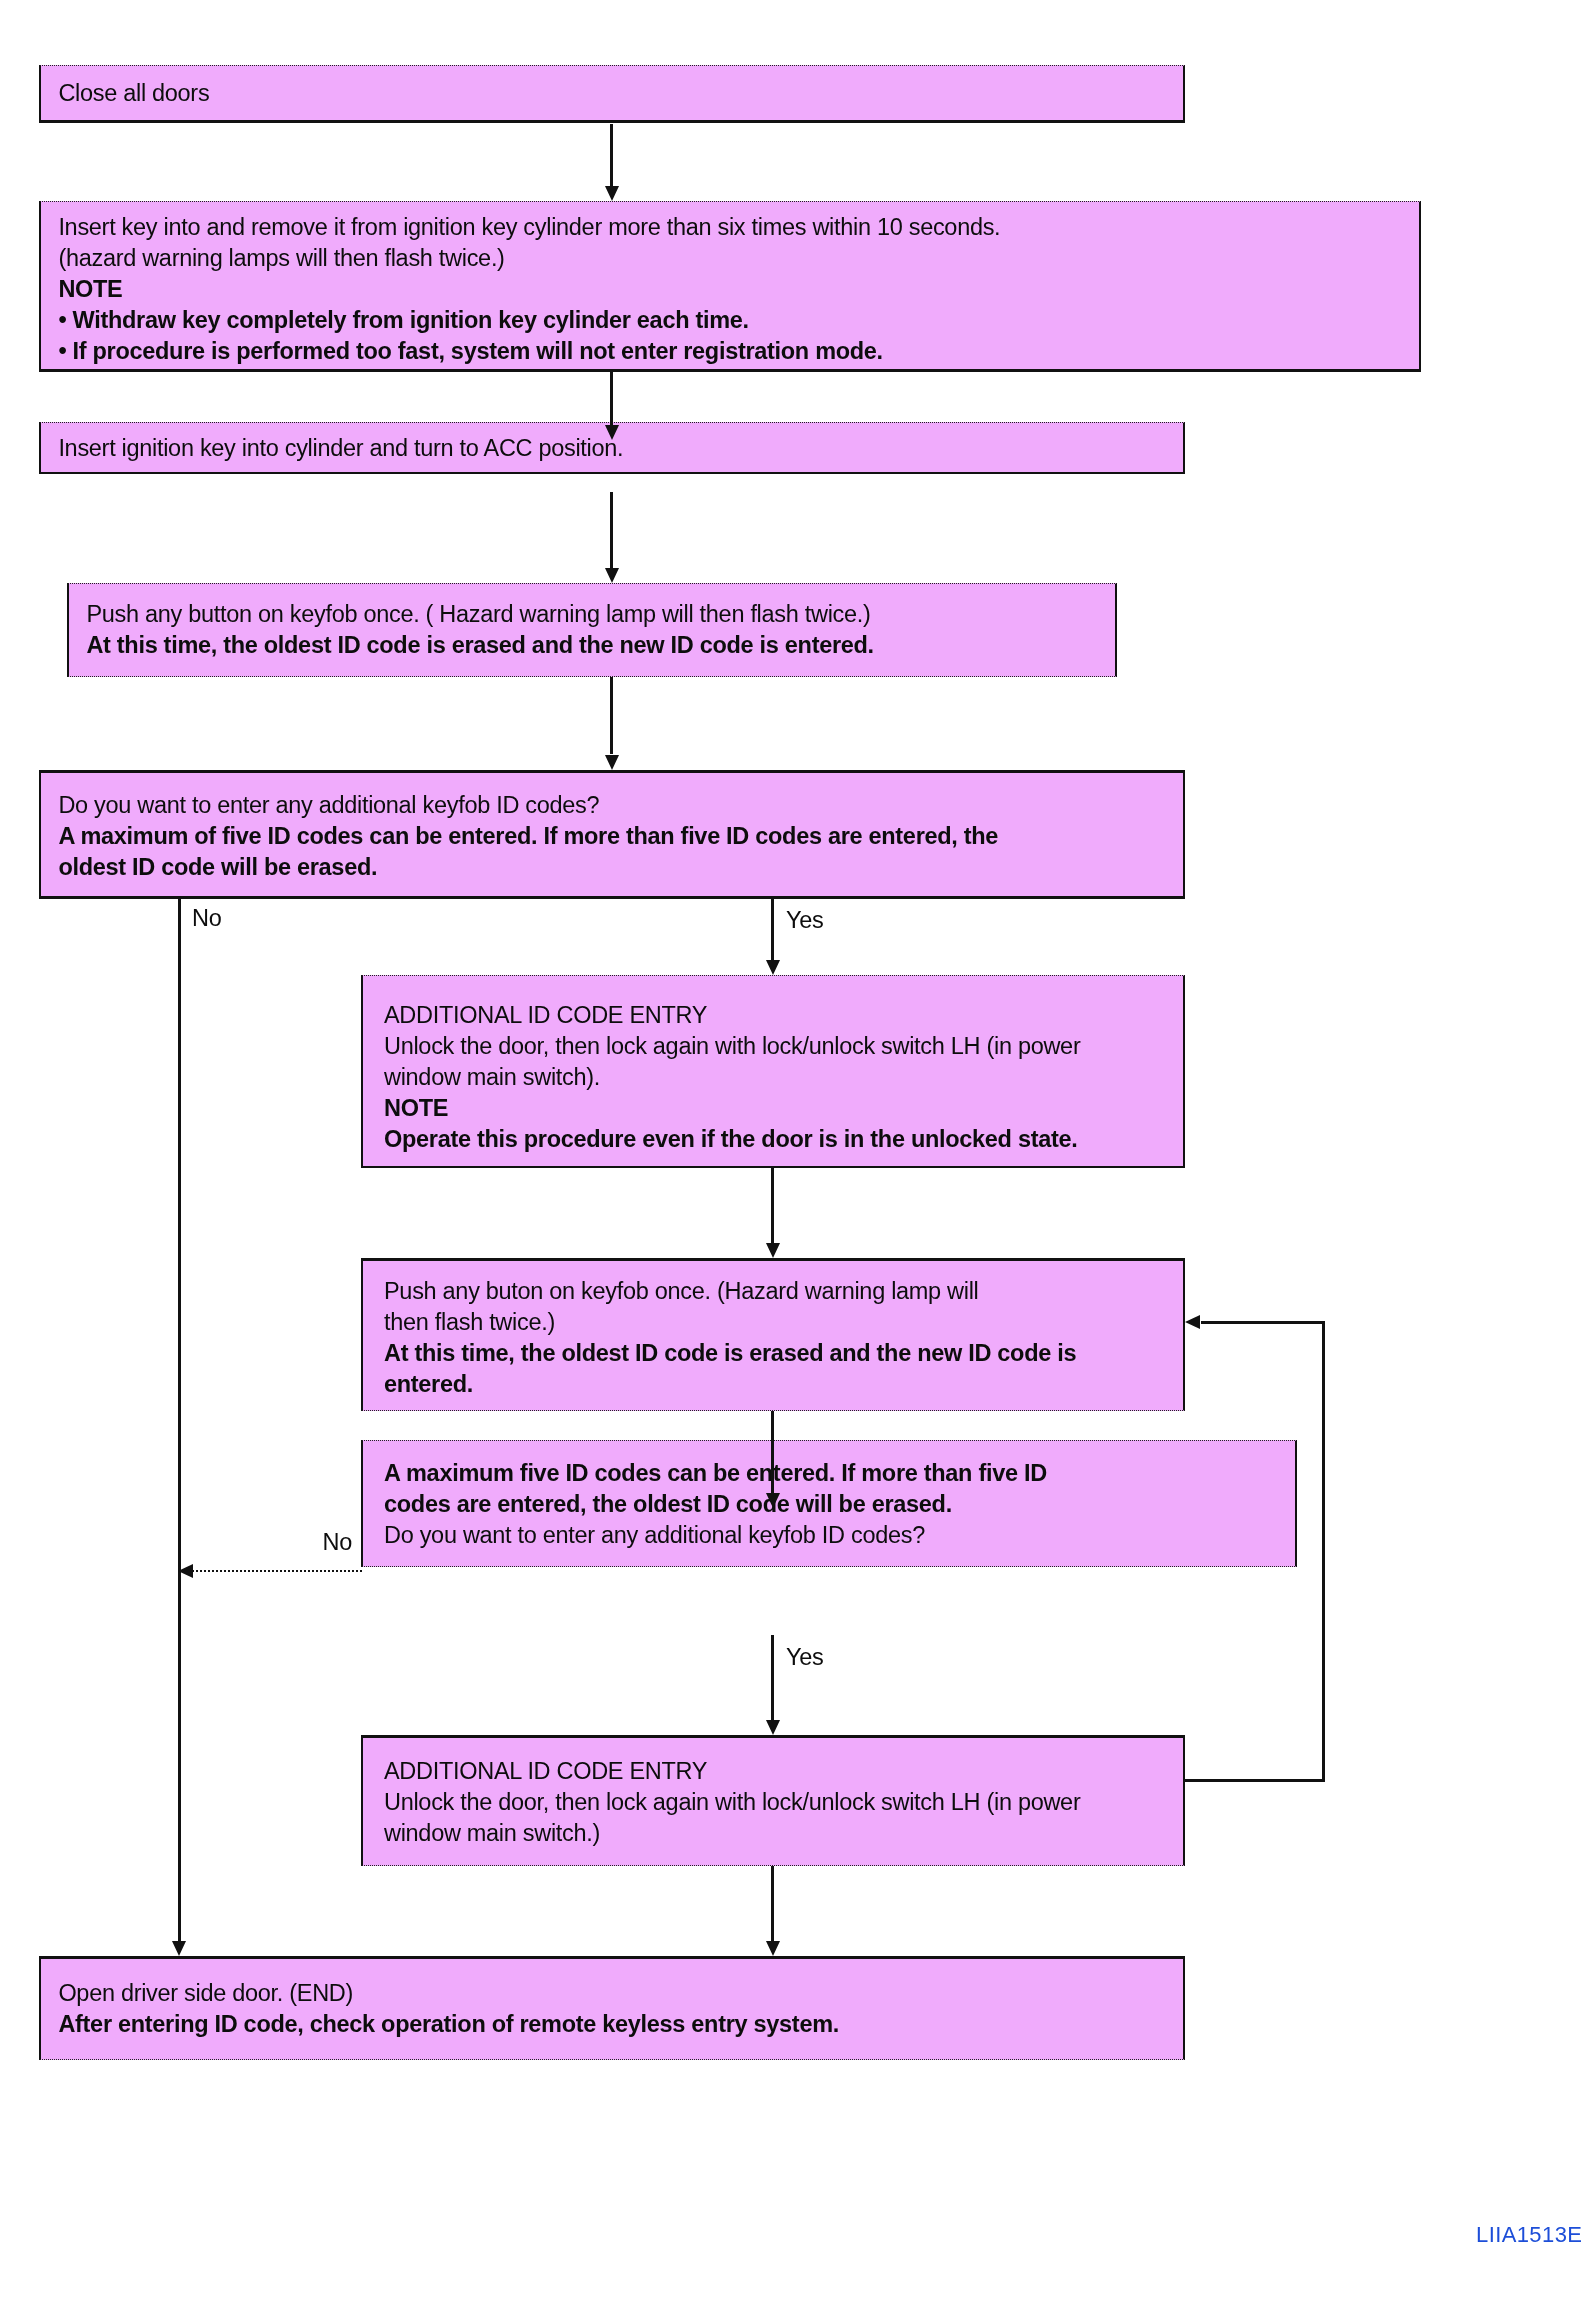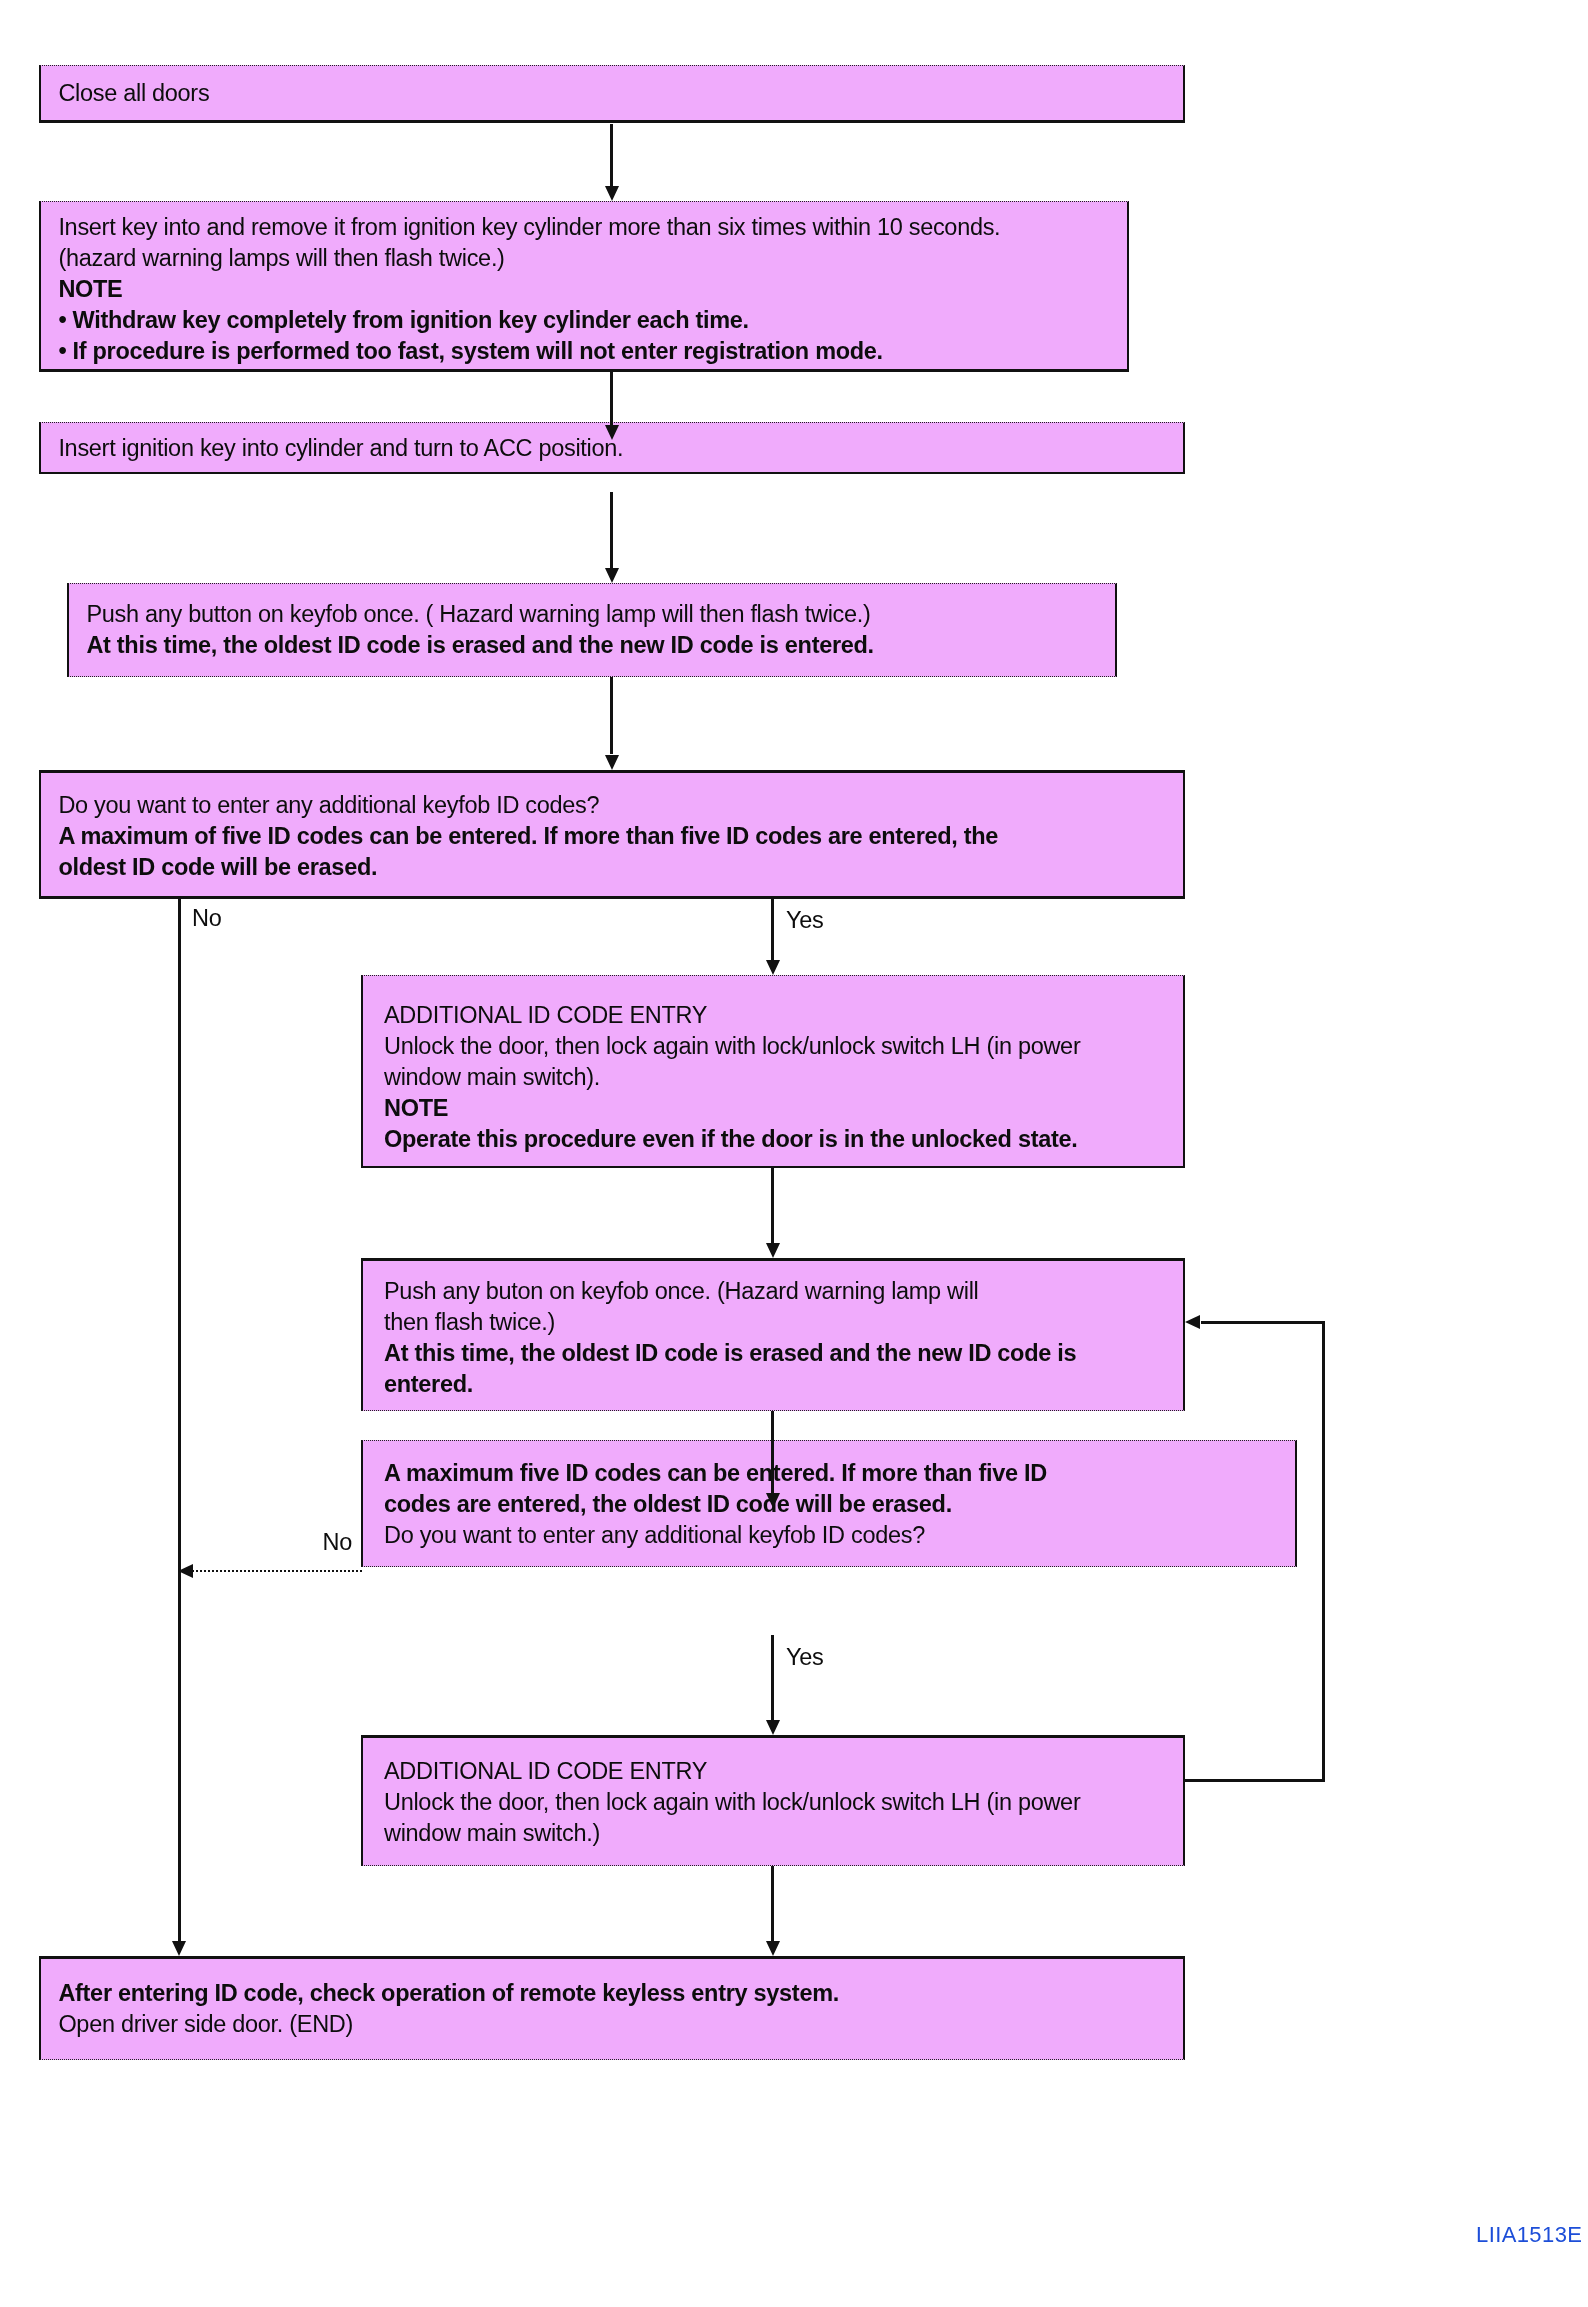--- a/index.html
+++ b/index.html
@@ -19,21 +19,21 @@
   .arrow-down{position:absolute;width:0;height:0;
     border-left:7px solid transparent;border-right:7px solid transparent;
     border-top:15px solid #111111;}
   .arrow-left{position:absolute;width:0;height:0;
     border-top:7px solid transparent;border-bottom:7px solid transparent;
     border-right:15.7px solid #111111;}
   .branch-label{position:absolute;font-size:23.5px;line-height:26px;letter-spacing:-0.3px;}
   .fig-code{position:absolute;left:1476px;top:2222px;font-size:22px;color:#1d4ed8;letter-spacing:0.4px;}
   
   #b1 {left:39px;  top:65px;   width:1146px;height:58px; padding:12.2px 15.7px 0 17.4px;}
-  #b2 {left:39px;  top:201px;  width:1090px;height:171px;padding:10.4px 15.7px 0 17.4px;}
+  #b2 {left:39px;  top:201px;  width:1382px;height:171px;padding:10.4px 15.7px 0 17.4px;}
   #b3 {left:39px;  top:422px;  width:1146px;height:52px; padding:9.6px 15.7px 0 17.4px;}
   #b4 {left:39px;  top:583px;  width:1050px;height:94px;padding:15px 15.7px 0 17.4px;margin-left:28px;}
   #b5 {left:39px;  top:770px;  width:1146px;height:129px;padding:16.5px 15.7px 0 17.4px;}
   #b6 {left:361px; top:975px; width:824px; height:193px;padding:23.5px 14px 0 21px;}
   #b7 {left:361px; top:1258px; width:824px; height:153px;padding:15px 14px 0 21px;}
   #b8 {left:361px; top:1440px; width:936px; height:127px;padding:16.5px 14px 0 21px;}
   #b9 {left:361px; top:1735px; width:824px; height:131px;padding:18.3px 14px 0 21px;}
   #b10{left:39px;  top:1956px; width:1146px;height:104px;padding:19px 15.7px 0 17.4px;}
 </style>
 </head>
@@ -80,22 +80,22 @@
       <div class="line b">A maximum five ID codes can be entered. If more than five ID</div>
       <div class="line b">codes are entered, the oldest ID code will be erased.</div>
       <div class="line">Do you want to enter any additional keyfob ID codes?</div>
     </div>
   <div id="b9" class="box bt-thick bb-dot">
       <div class="line">ADDITIONAL ID CODE ENTRY</div>
       <div class="line">Unlock the door, then lock again with lock/unlock switch LH (in power</div>
       <div class="line">window main switch.)</div>
     </div>
   <div id="b10" class="box bt-thick bb-dot">
+      <div class="line">Open driver side door. (END)</div>
       <div class="line b">After entering ID code, check operation of remote keyless entry system.</div>
-      <div class="line">Open driver side door. (END)</div>
     </div>
 
   <div class="vline" style="left:610px;top:124px;height:63px;"></div>
   <div class="arrow-down" style="left:605px;top:186px;"></div>
 
   <div class="vline" style="left:610px;top:372px;height:53px;"></div>
   <div class="arrow-down" style="left:605px;top:425px;"></div>
 
   <div class="vline" style="left:610px;top:492px;height:77px;"></div>
   <div class="arrow-down" style="left:605px;top:568px;"></div>

